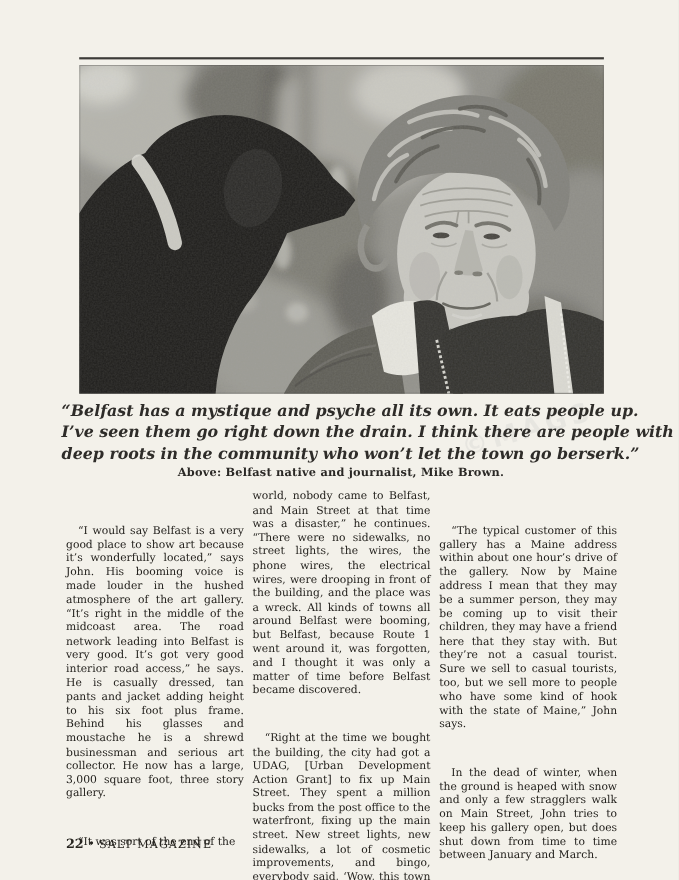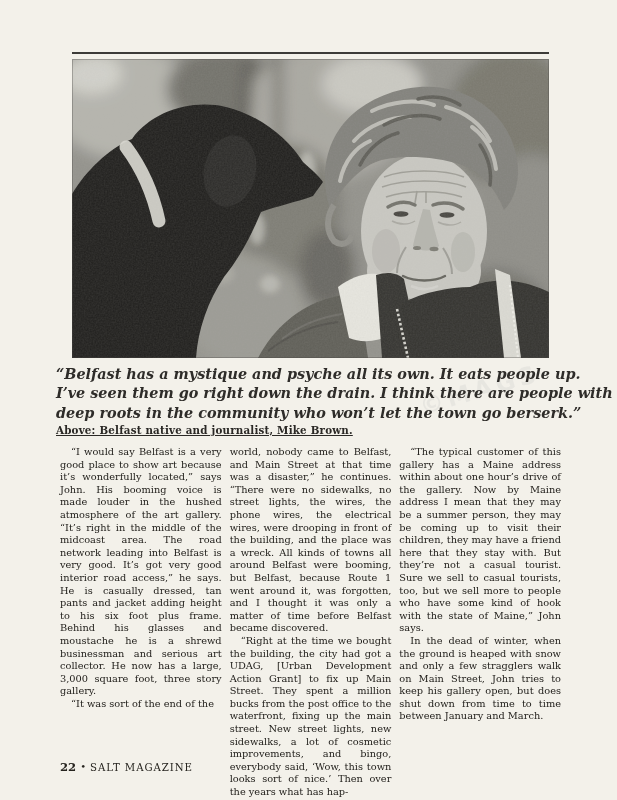--- a/index.html
+++ b/index.html
@@ -31,31 +31,31 @@
   }
   .pull-quote {
     position: absolute; left: 56px; top: 364px; width: 508px;
     margin: 0; text-align: center;
     font-style: italic; font-weight: bold;
     font-size: 14.4px; line-height: 19.4px; color: #2e2c29;
   }
   .q-line { display: block; white-space: nowrap; }
   .attribution {
     position: absolute; left: 56px; top: 424px; width: 508px;
-    text-align: left; font-weight: bold;
-    font-size: 10.3px; color: #2a2825; letter-spacing: 0.2px; text-decoration: underline;
+    text-align: center; font-weight: bold;
+    font-size: 10.3px; color: #2a2825; letter-spacing: 0.2px;
   }
   .columns {
     position: absolute; left: 60px; top: 446px; width: 501px;
     display: grid; grid-template-columns: repeat(3, 1fr); column-gap: 8px;
     font-size: 9.8px; line-height: 12.6px;
     text-align: justify; color: #23211d;
   }
   .col p { margin: 0; }
-  .col p.indent { text-indent: 11px; }
+  .col p.indent { text-indent: 11px; margin-top: 31px; }
   .footer {
     position: absolute; left: 60px; top: 760px;
     font-size: 11px; color: #26241f;
   }
   .pgnum { font-weight: bold; font-size: 11.6px; margin-top: 36px; }
   .bullet { margin: 0 4px; font-size: 10px; position: relative; top: -1px; }
   .mag { font-size: 10.2px; letter-spacing: 0.9px; }
 </style>
 </head>
 <body>

